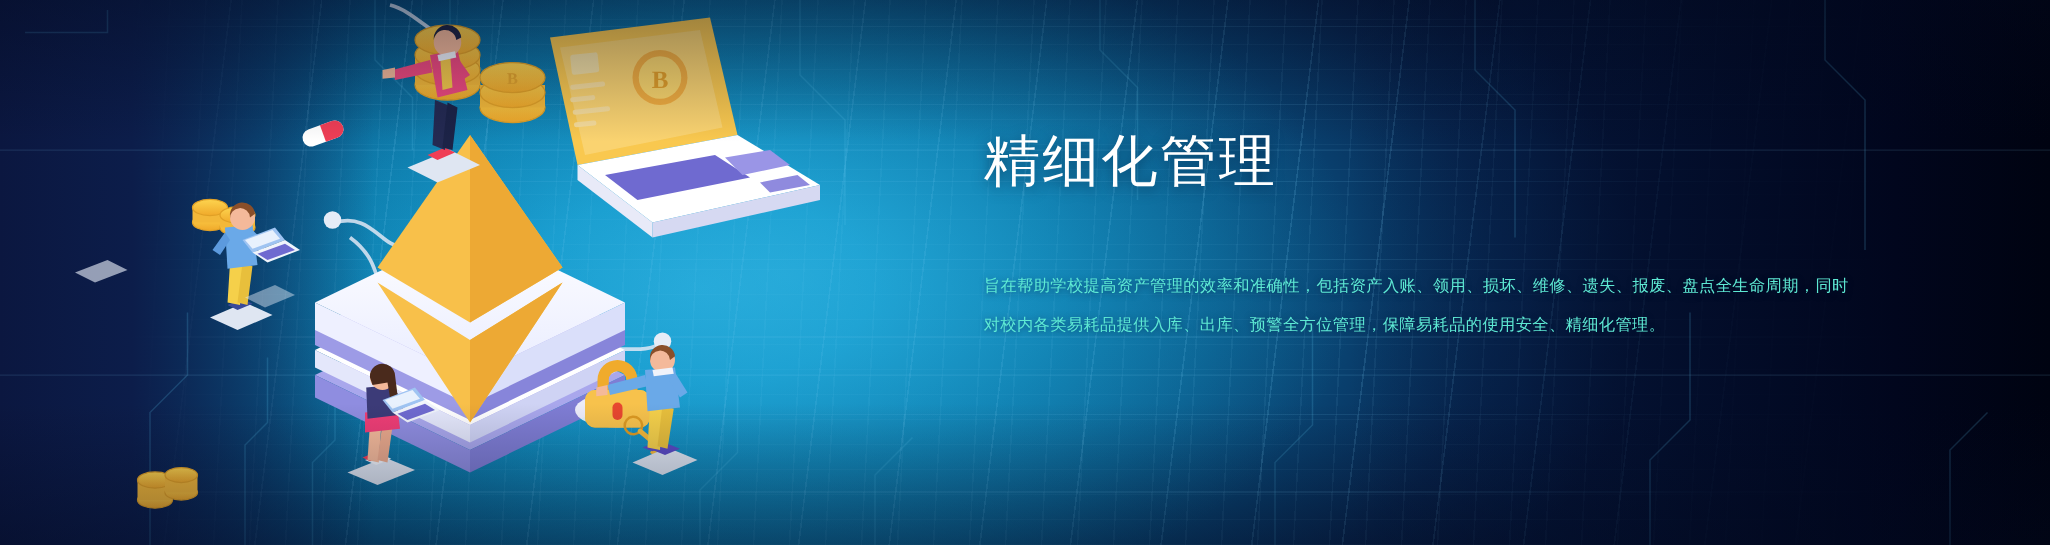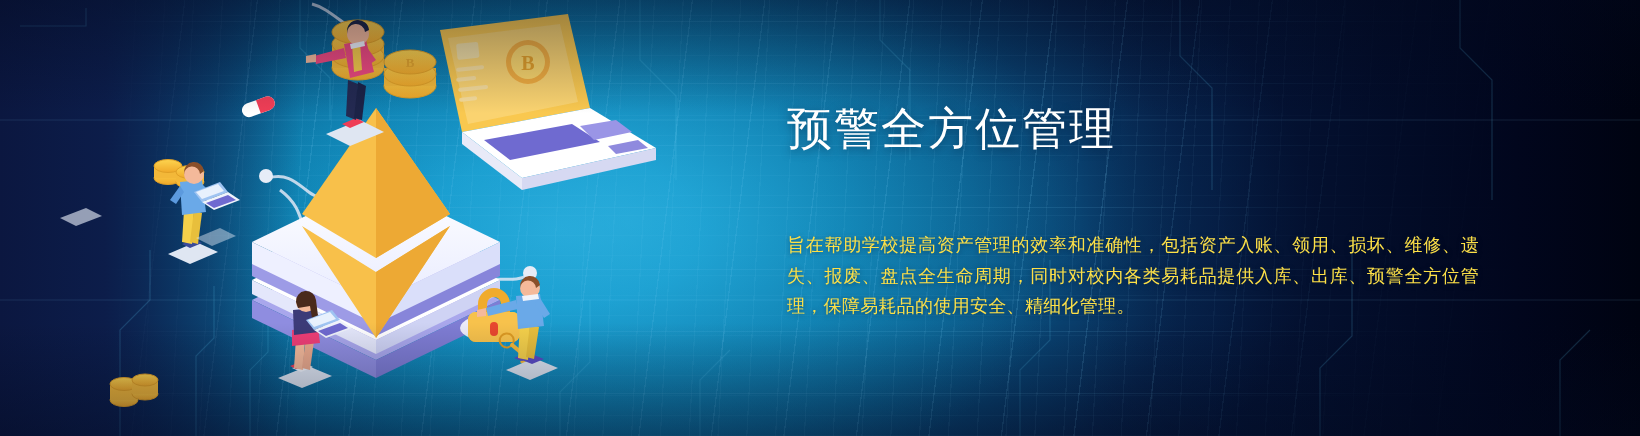--- a/index.html
+++ b/index.html
@@ -74,24 +74,24 @@
   }
   .title{
     position:absolute;top:101px;left:0;
     font-size:45px;line-height:56px;
     color:#ffffff;letter-spacing:2px;
     font-weight:400;
     text-shadow:0 2px 10px rgba(0,30,60,.55);
     white-space:nowrap;
   }
   .desc{
-    position:absolute;top:230px;left:0;
+    position:absolute;top:214px;left:0;
     width:692px;
-    font-size:18px;line-height:30.5px;
-    color:#fde047;
+    font-size:13px;line-height:30.5px;
+    color:#5eead4;
     letter-spacing:.3px;
     text-align:justify;
     text-shadow:0 1px 5px rgba(0,20,50,.5);
   }
 </style>
 </head>
 <body>
 
 <div class="banner">
 
@@ -366,17 +366,17 @@
 
     <g opacity="0.9">
       <polygon points="0,218 26,208 42,216 16,226" fill="#e5ebf6" opacity="0.7"></polygon>
       <polygon points="136,238 160,228 176,236 152,246" fill="#e5ebf6" opacity="0.5"></polygon>
     </g>
   </svg>
 
   <div class="vignette-top"></div>
 
   <div class="text-col">
-    <div class="title">预警全方位管理</div>
+    <div class="title">精细化管理</div>
     <div class="desc">旨在帮助学校提高资产管理的效率和准确性，包括资产入账、领用、损坏、维修、遗失、报废、盘点全生命周期，同时对校内各类易耗品提供入库、出库、预警全方位管理，保障易耗品的使用安全、精细化管理。</div>
   </div>
 
 </div>
 
 </body></html>

